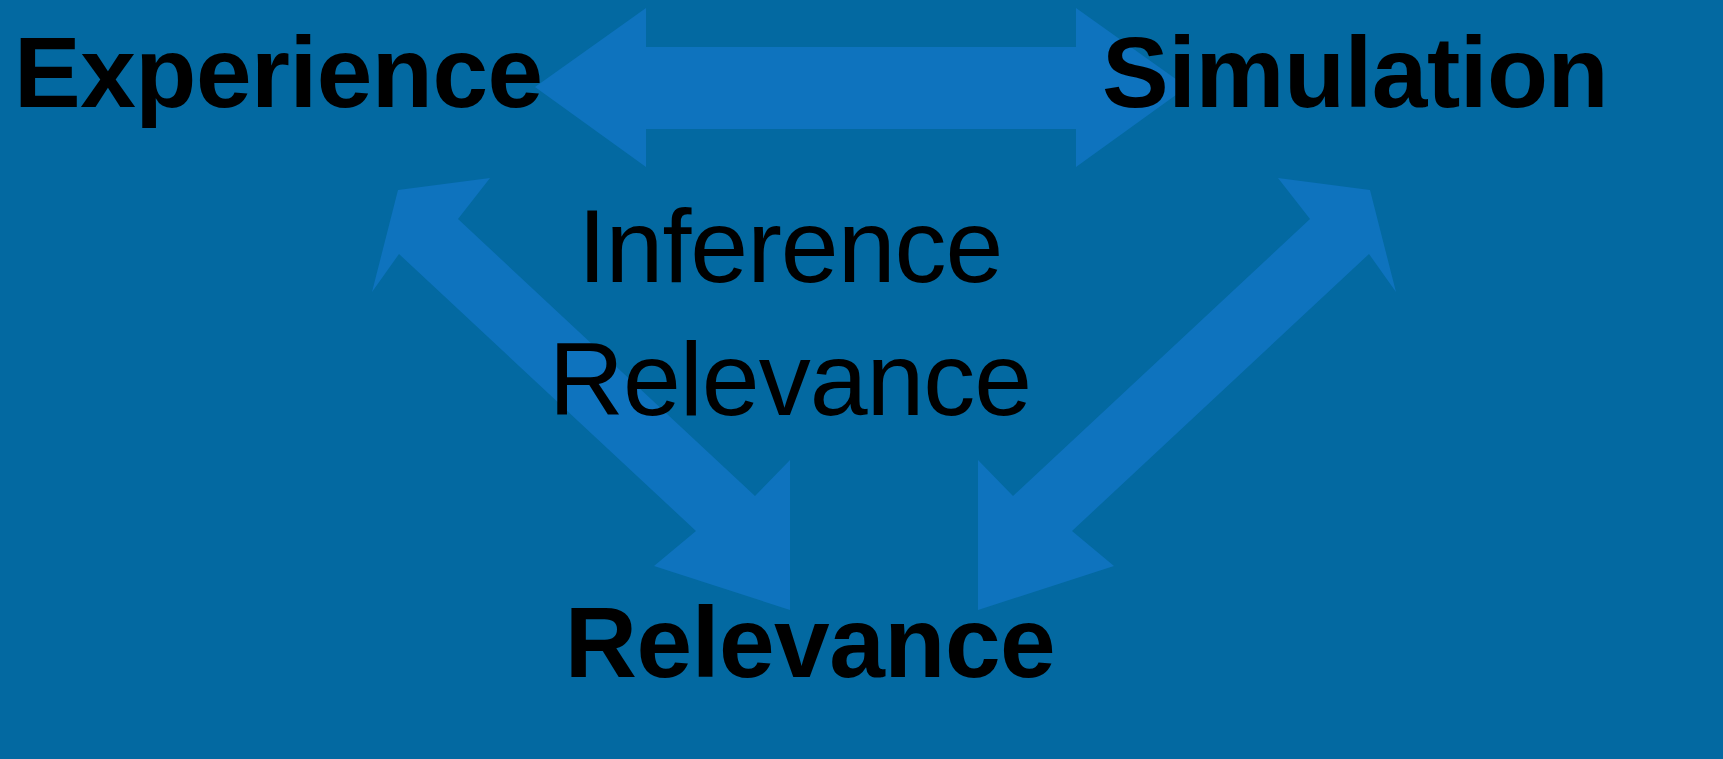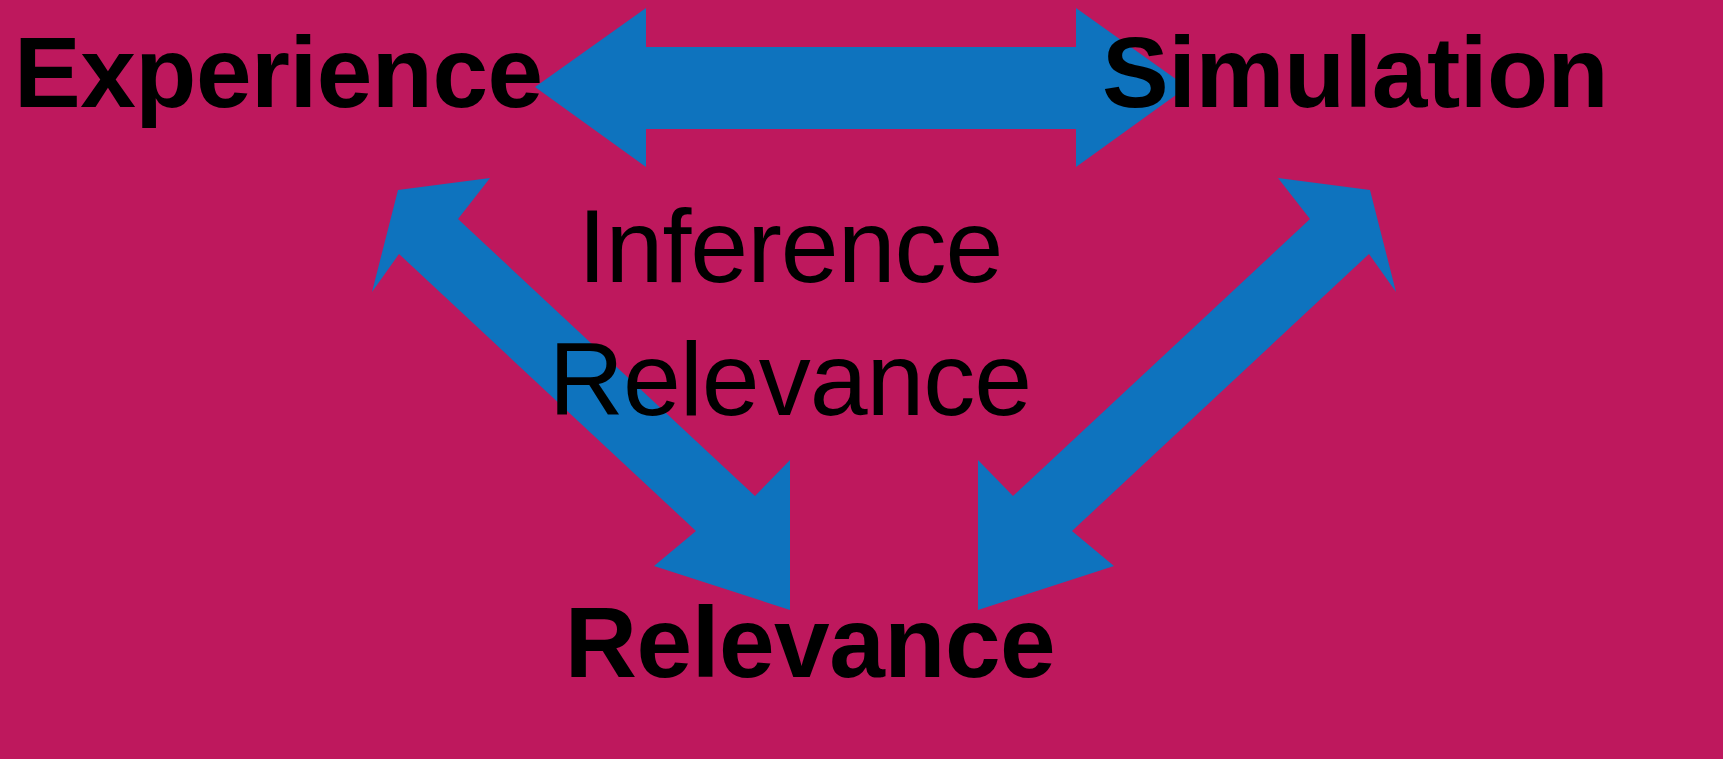--- a/index.html
+++ b/index.html
@@ -64,21 +64,21 @@
     line-height: 1.28;
     letter-spacing: -1px;
   }
   #center-text .center-line {
     display: block;
   }
 </style>
 </head>
 <body>
 
-<div id="canvas" style="background: #be185d;">
+<div id="canvas" style="background: #0369a1;">
 
   <svg id="arrow-layer" viewBox="0 0 1723 759" preserveAspectRatio="none" xmlns="http://www.w3.org/2000/svg">
 
     <polygon id="arrow-horizontal" fill="#0E73BE" points="535,87
                      646,8
                      646,47
                      1076,47
                      1076,8
                      1187,87
                      1076,167

